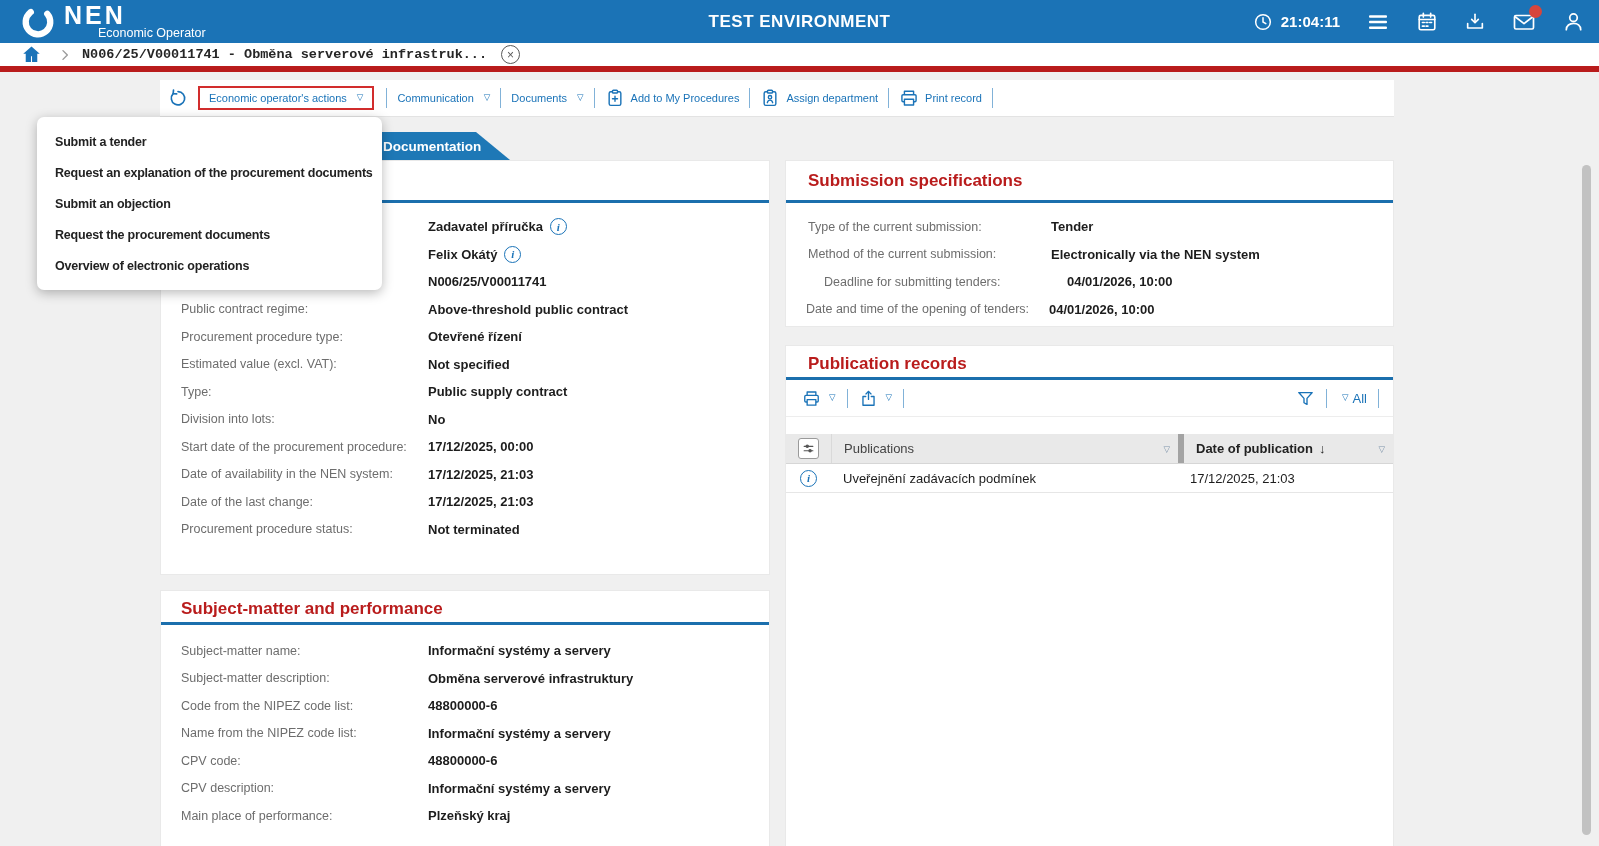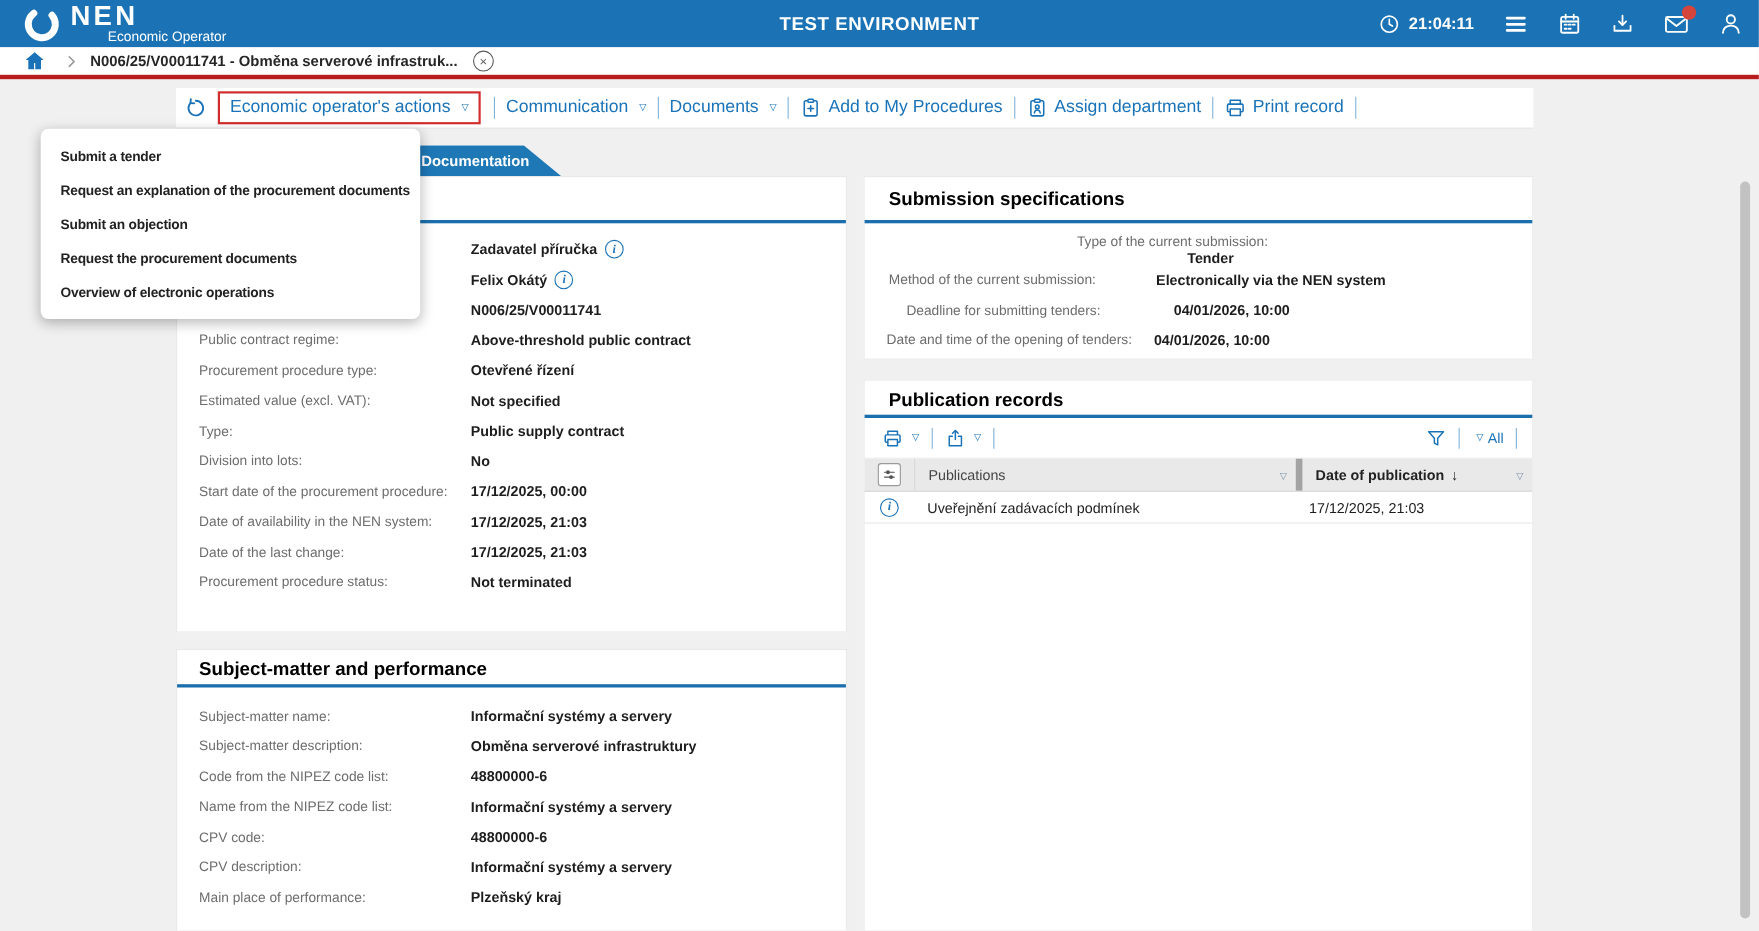--- a/index.html
+++ b/index.html
@@ -11,58 +11,58 @@
   .brand-wrap { display:flex; align-items:center; margin-left:20px; }
   .brand-txt { font-size:25px; font-weight:bold; letter-spacing:3px; margin-left:8px; line-height:1; }
   .brand-sub { font-size:12.5px; font-weight:normal; letter-spacing:0; margin-left:42px; margin-top:-2px; }
   .env-title { position:absolute; left:0; right:0; top:0; height:43px; display:flex; align-items:center; justify-content:center; font-size:17px; font-weight:bold; letter-spacing:.5px; pointer-events:none; }
   .top-right { position:absolute; right:14px; top:0; height:43px; display:flex; align-items:center; gap:26px; }
   .clockwrap { display:flex; align-items:center; gap:8px; font-size:15px; font-weight:bold; }
   .icon-btn { background:none; border:none; cursor:pointer; display:flex; align-items:center; position:relative; padding:0; }
   .badge { position:absolute; top:-5px; right:-6px; width:13px; height:13px; border-radius:50%; background:#d6453c; }
 
   
-  .crumbbar { position:absolute; left:0; top:43px; width:1599px; height:29px; background:#fff; border-bottom:4px solid #b91c1c; display:flex; align-items:center; }
+  .crumbbar { position:absolute; left:0; top:43px; width:1599px; height:29px; background:#fff; border-bottom:6px solid #b91c1c; display:flex; align-items:center;font-family:Liberation Mono, monospace; }
   .crumb-title { font-size:13.5px; font-weight:bold; color:#262626; margin-left:10px; }
   .close-circ { width:19px; height:19px; border:1.4px solid #5a5a5a; border-radius:50%; color:#5a5a5a; font-size:12px; line-height:16px; text-align:center; margin-left:14px; background:#fff; cursor:pointer; }
   .close-circ::before { content:"×"; }
 
   
   .toolbar { position:absolute; left:160px; top:80px; width:1234px; height:37px; background:#fff; border-bottom:1px solid #e3e3e3; display:flex; align-items:center; font-size:13.5px; color:#1a73b8; }
-  .tb-item { display:flex; align-items:center; gap:6px; background:none; border:none; color:#1a73b8; font-size:16px; font-family:inherit; cursor:pointer; white-space:nowrap; }
+  .tb-item { display:flex; align-items:center; gap:6px; background:none; border:none; color:#1a73b8; font-size:11px; font-family:inherit; cursor:pointer; white-space:nowrap; }
   .tb-sep { width:1px; height:20px; background:#1a73b8; opacity:.55; margin:0 10px; }
   .actions-btn { border:2px solid #d22d2d; padding:4px 9px; margin-left:10px; margin-right:2px; }
   .caret::after { content:"▽"; font-size:8.5px; margin-left:4px; position:relative; top:-1px; }
 
   
   .doc-tab { position:absolute; left:160px; top:132px; width:352px; height:28px; background:#1e78b6; clip-path:polygon(0 0, 316px 0, 350px 100%, 0 100%); color:#fff; font-size:13.5px; font-weight:bold; display:flex; align-items:center; cursor:pointer; }
   .doc-tab span { margin-left:223px; }
 
   
   .panel { position:absolute; background:#fff; border:1px solid #e9e9e9; }
-  .panel-head { padding:10px 20px 0 20px; height:39px; font-size:17px; font-weight:bold; color:#000000; }
+  .panel-head { padding:10px 20px 0 20px; height:39px; font-size:17px; font-weight:bold; color:#b91c1c; }
   .panel-rule { height:3px; background:#1b6fad; width:100%; }
   .rows { padding-top:10px; }
   .frow { display:flex; align-items:center; height:27.5px; padding-left:20px; }
   .frow .lbl { width:247px; flex:none; font-size:12.5px; color:#6d6d6d; padding-right:8px; white-space:nowrap; }
   .frow .val { font-size:13px; font-weight:bold; color:#1d1d1d; display:flex; align-items:center; gap:7px; white-space:nowrap; }
   .rp .frow .lbl { width:243px; }
   .info-icon { width:17px; height:17px; border:1.5px solid #1a73b8; border-radius:50%; color:#1a73b8; font-family:"Liberation Serif", serif; font-style:italic; font-size:11px; font-weight:bold; display:inline-flex; align-items:center; justify-content:center; flex:none; cursor:pointer; }
   .info-icon::before { content:"i"; }
 
   
   .dropdown { position:absolute; left:37px; top:117px; width:345px; background:#fff; border-radius:7px; box-shadow:0 3px 12px rgba(0,0,0,.28); padding:9px 0; z-index:60; }
   .dd-item { display:block; width:100%; text-align:left; background:none; border:none; font-family:inherit; font-size:12.5px; font-weight:bold; letter-spacing:-.2px; color:#222; padding:8.5px 18px; cursor:pointer; white-space:nowrap; }
 
   
   .pub-toolbar { height:37px; display:flex; align-items:center; padding:0 14px 0 16px; color:#1a73b8; border-bottom:1px solid #ededed; }
   .pt-sep { width:1px; height:19px; background:#1a73b8; opacity:.55; margin:0 11px; }
   .pt-btn { background:none; border:none; color:#1a73b8; display:flex; align-items:center; cursor:pointer; font-size:13px; font-family:inherit; gap:4px; }
   .spacer { flex:1; }
-  .tbl-head { display:flex; align-items:center; height:30px; background:#e9e9e9; border-bottom:1px solid #d6d6d6; font-size:13px; color:#444; }
+  .tbl-head { display:flex; align-items:center; height:30px; background:#e9e9e9; border-bottom:1px solid #d6d6d6; font-size:13px; color:#444;margin-top:17px; }
   .tbl-row { display:flex; align-items:center; height:29px; border-bottom:1px solid #e6e6e6; font-size:13px; color:#1d1d1d; cursor:pointer; }
   .c-icon { width:45px; flex:none; display:flex; justify-content:center; }
   .c-pub { flex:1; display:flex; align-items:center; border-left:1px solid #d9d9d9; align-self:stretch; padding-left:12px; }
   .tbl-row .c-pub { border-left:none; }
   .c-date { width:215px; flex:none; display:flex; align-items:center; border-left:6px solid #a3a3a3; align-self:stretch; padding-left:12px; }
   .tbl-row .c-date { border-left:none; }
   .hdr-caret { margin-left:auto; margin-right:8px; color:#7f95ab; font-size:8.5px; }
   .bold-hdr { font-weight:bold; color:#222; }
   .sort-arrow { font-size:13px; color:#222; margin-left:6px; }
   .slider-box { width:21px; height:21px; border:1px solid #9a9a9a; border-radius:3px; display:flex; align-items:center; justify-content:center; background:#fff; }
@@ -350,21 +350,21 @@
           <span>Plzeňský kraj</span>
         </span>
     </div>
   </div>
 </div>
 
 <div class="panel rp" style="left:785px; top:160px; width:609px; height:167px;">
   <div class="panel-head" style="padding-left:22px;">Submission specifications</div>
   <div class="panel-rule"></div>
   <div class="rows">
-    <div class="frow" style="padding-left:22px;flex-direction:column;">
+    <div class="frow" style="padding-left:22px;">
       <span class="lbl">Type of the current submission:</span>
       <span class="val">
           <span>Tender</span>
         </span>
     </div>
     <div class="frow" style="padding-left:22px;">
       <span class="lbl">Method of the current submission:</span>
       <span class="val">
           <span>Electronically via the NEN system</span>
         </span>

